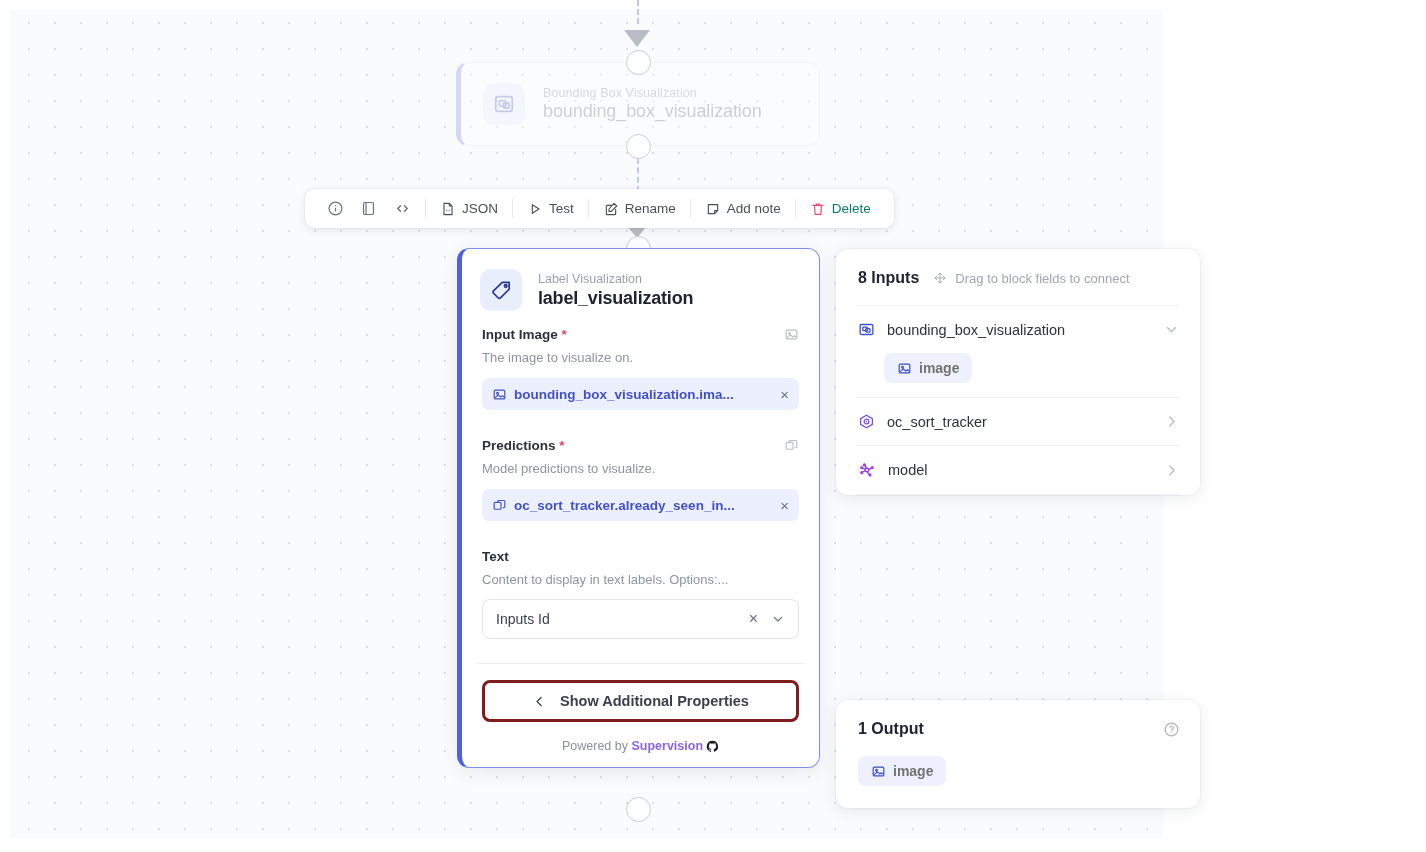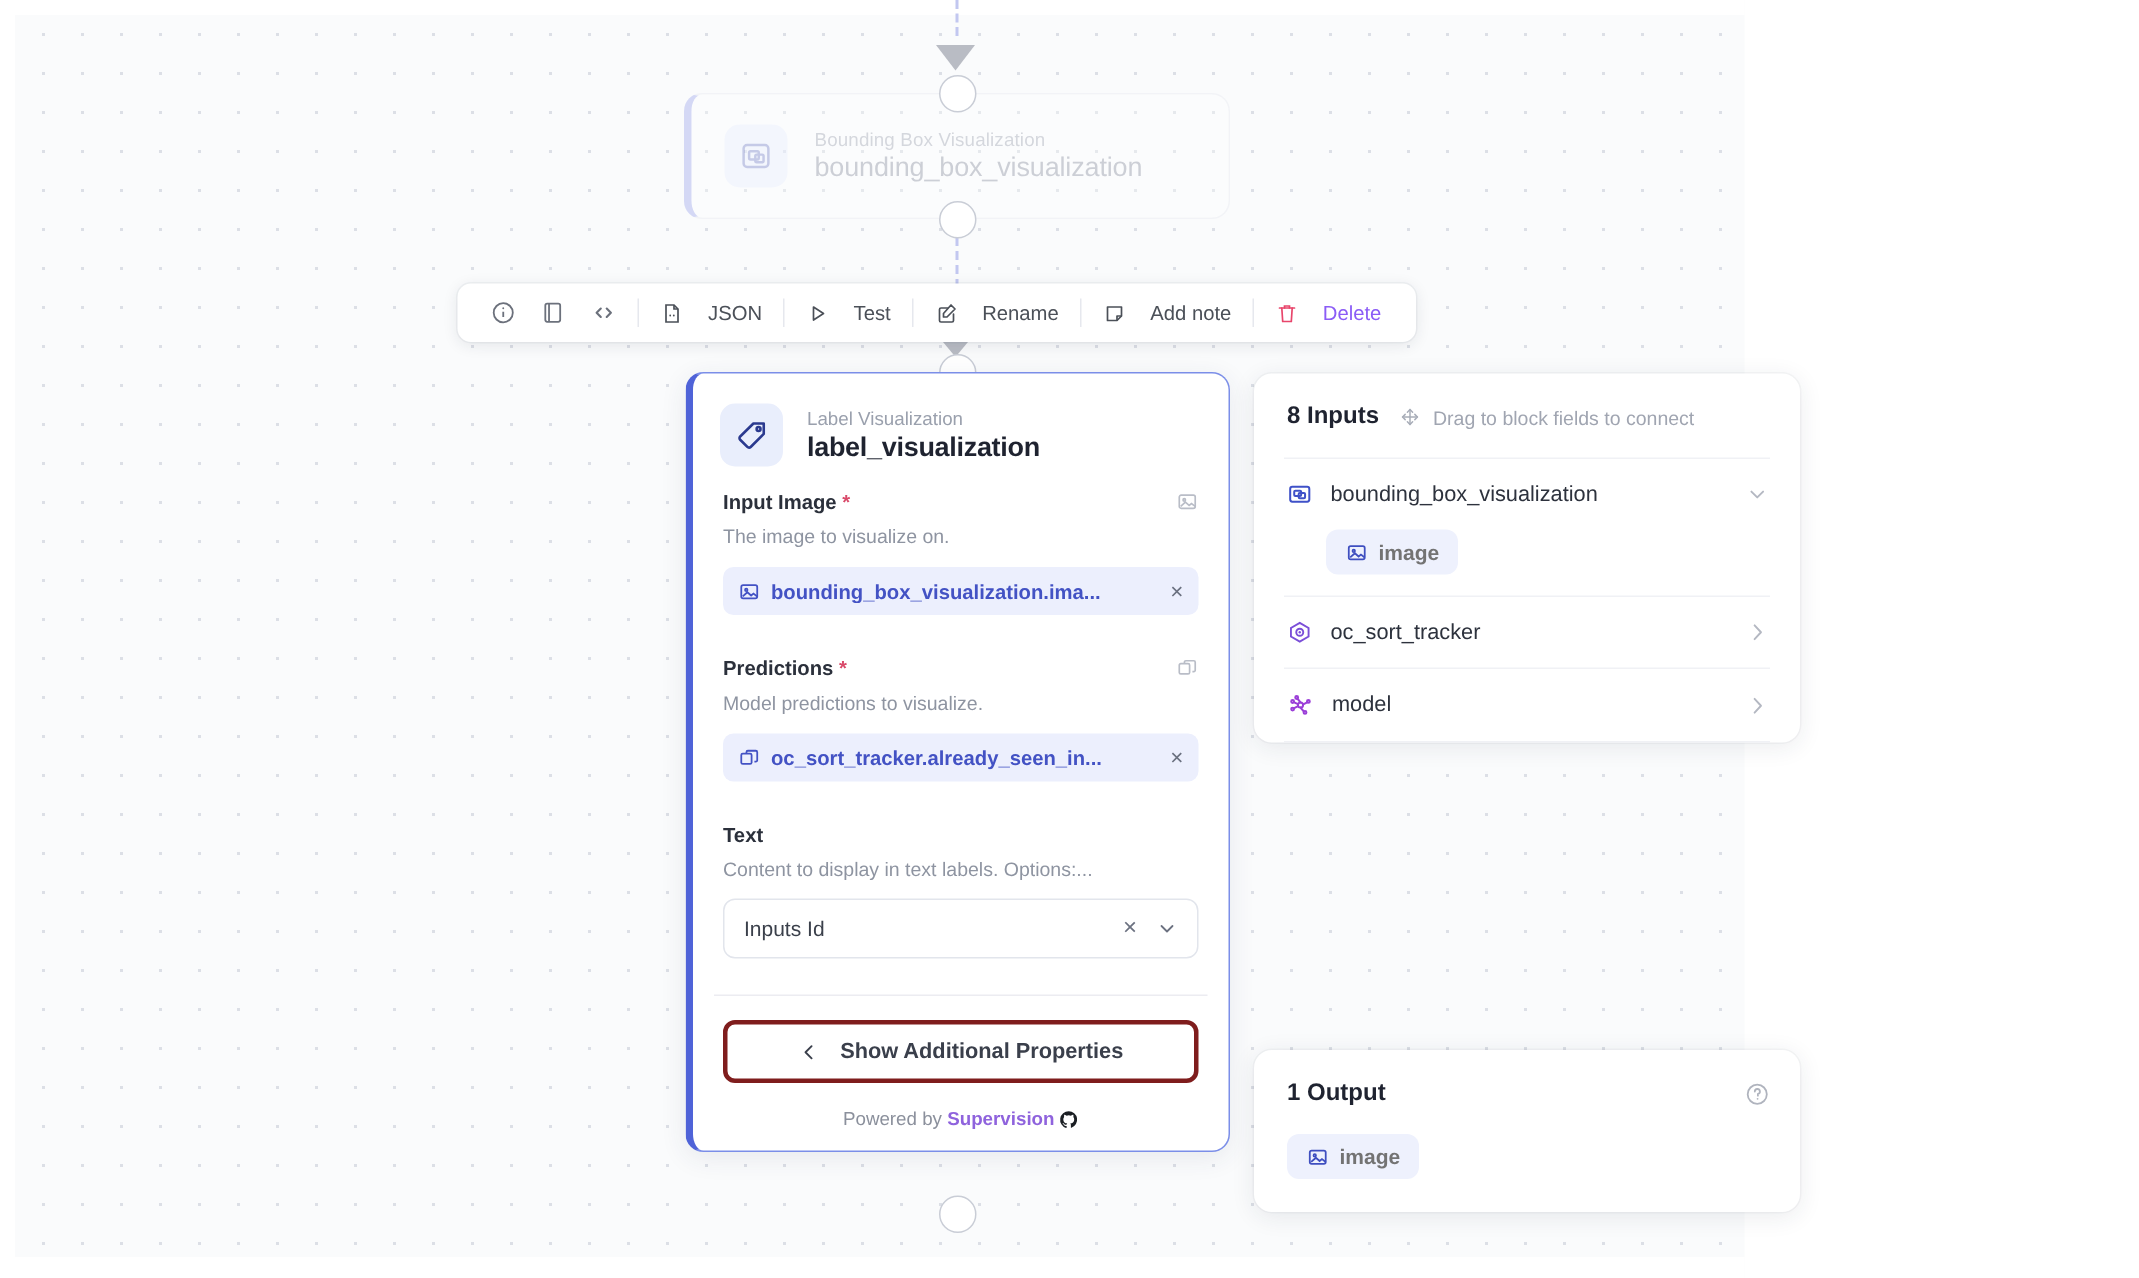--- a/index.html
+++ b/index.html
@@ -93,29 +93,29 @@
     background: #ffffff;
     border-radius: 9px;
     box-shadow: 0 2px 10px rgba(30,35,60,.10), 0 0 0 1px rgba(30,35,60,.045);
     display: flex;
     align-items: center;
     padding: 0 14px;
     z-index: 20;
     white-space: nowrap;
   }
   .tb-item {
-    display: flex; align-items: center; gap: 16px;
+    display: flex; align-items: center; gap: 6px;
     height: 100%;
     padding: 0 9px;
     font-size: 13.5px;
     color: #4b5058;
     cursor: pointer;
   }
   .tb-item.icon-only { padding: 0 8px; }
-  .tb-item.danger { color: #8b5cf6; }
+  .tb-item.danger { color: #0f766e; }
   .tb-sep {
     width: 1px; height: 19px;
     background: #e6e8ee;
     margin: 0 5px;
     flex: 0 0 auto;
   }
   .tb-ico { display: inline-flex; align-items: center; justify-content: center; }
 
   
   .node-card {

